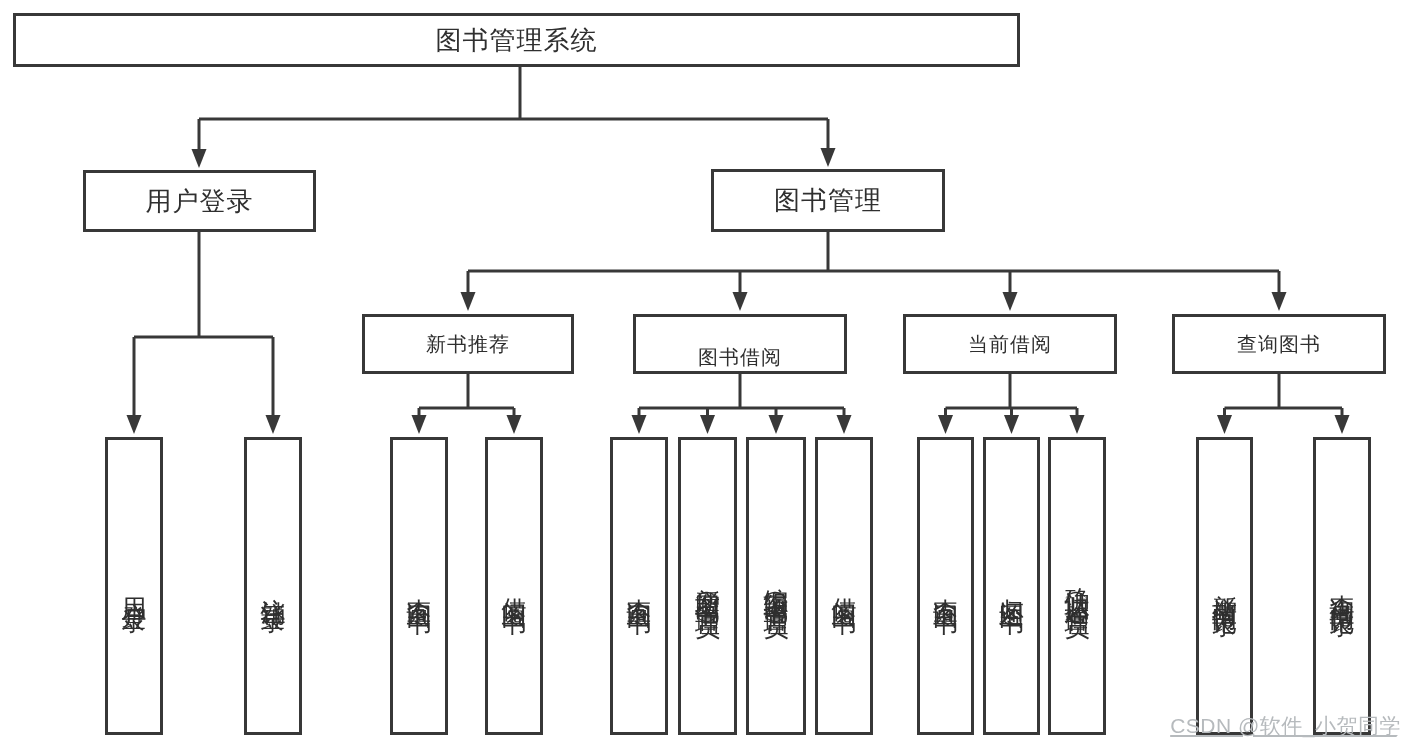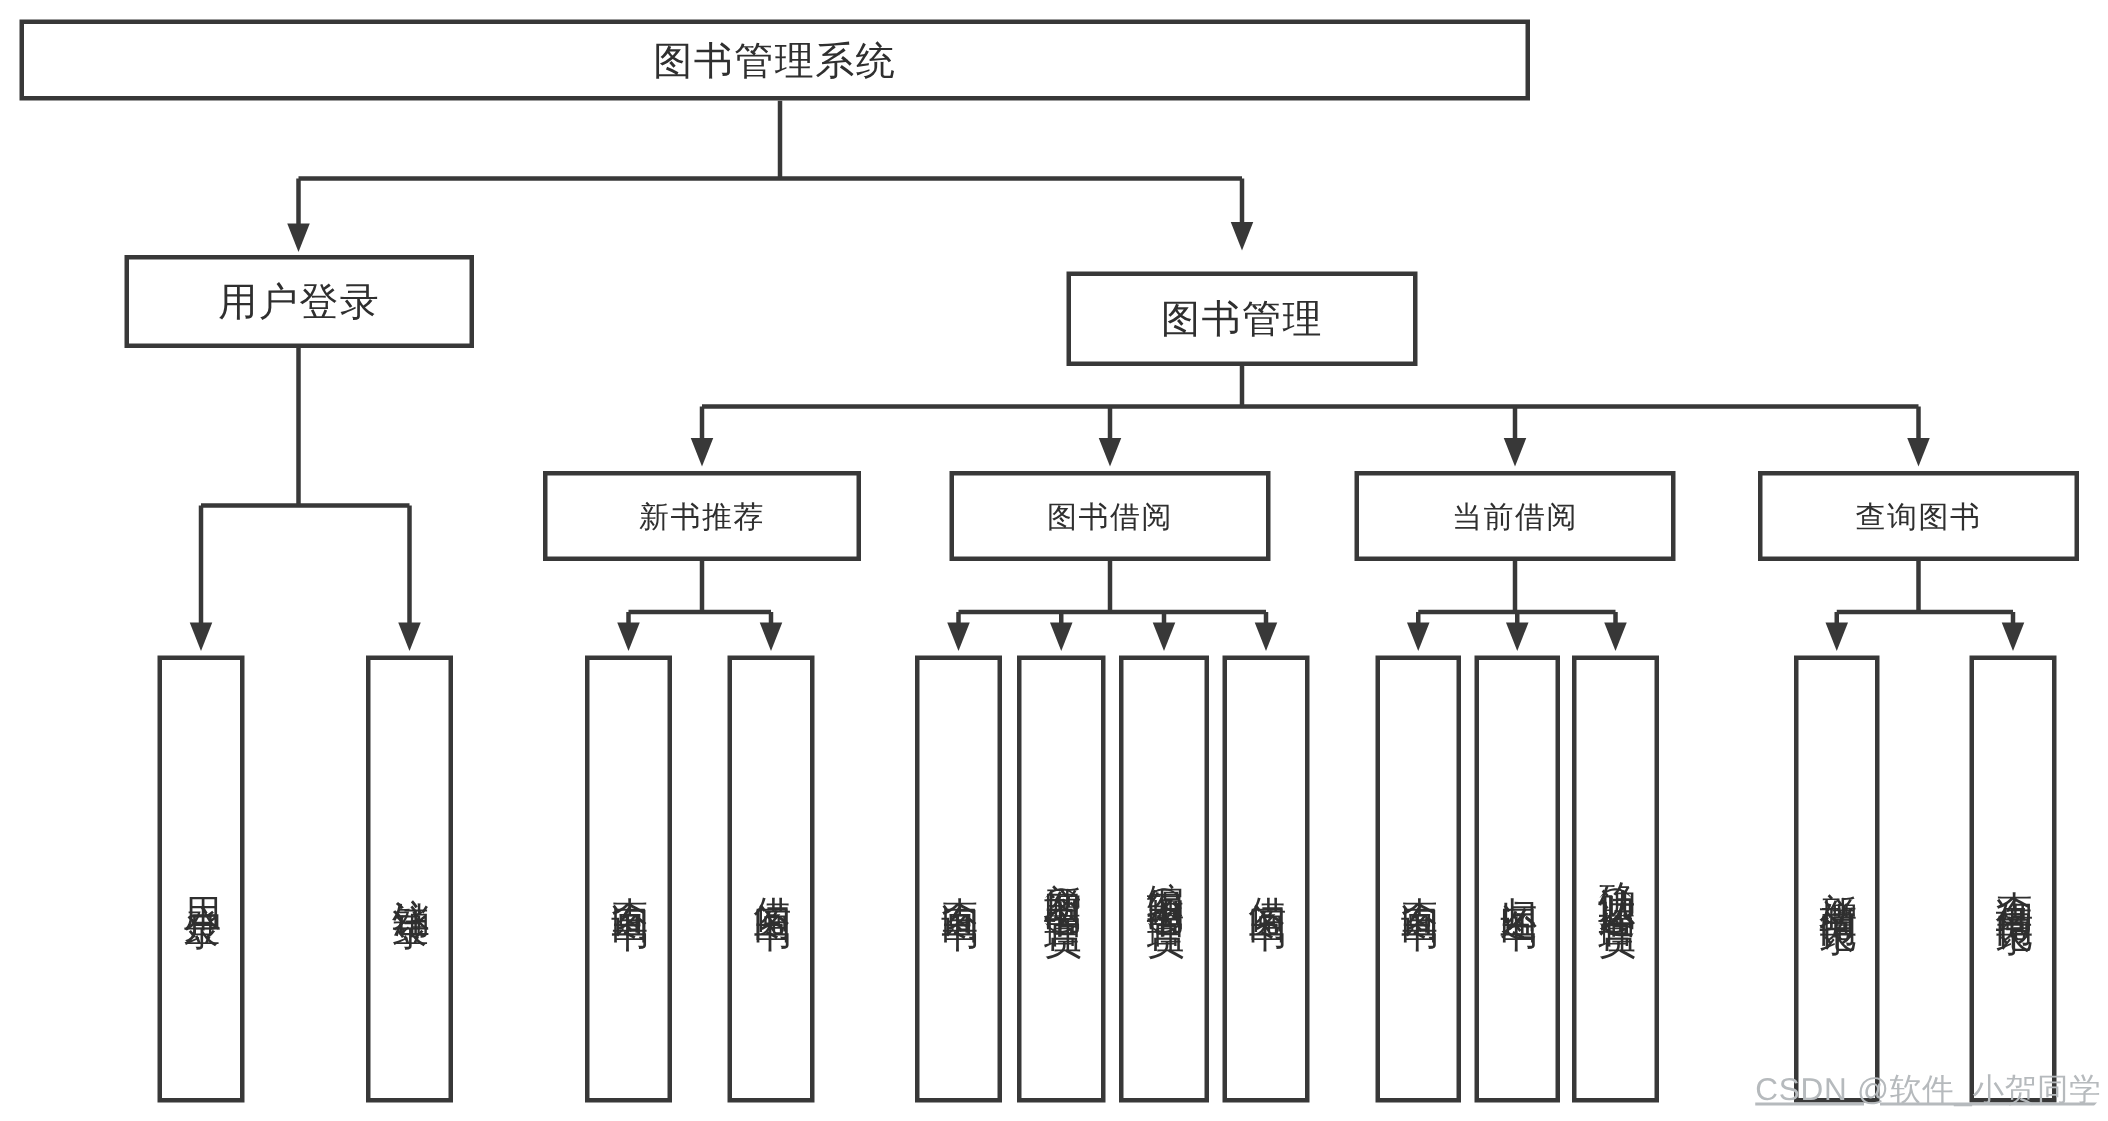--- a/index.html
+++ b/index.html
@@ -125,28 +125,28 @@
     </g>
   </svg>
 
   <div class="node hnode" style="left:13px;top:13px;width:1007px;height:54px;">
     <span>图书管理系统</span>
   </div>
 
   <div class="node hnode" style="left:83px;top:170px;width:233px;height:62px;">
     <span>用户登录</span>
   </div>
-  <div class="node hnode" style="left:711px;top:169px;width:234px;height:63px;margin-top:12px;">
+  <div class="node hnode" style="left:711px;top:169px;width:234px;height:63px;">
     <span>图书管理</span>
   </div>
 
   <div class="node hnode l3" style="left:362px;top:314px;width:212px;height:60px;">
     <span>新书推荐</span>
   </div>
-  <div class="node hnode l3" style="left:633px;top:314px;width:214px;height:60px;">
+  <div class="node hnode l3" style="left:633px;top:314px;width:214px;height:60px;align-items:flex-end;">
     <span>图书借阅</span>
   </div>
   <div class="node hnode l3" style="left:903px;top:314px;width:214px;height:60px;text-align:right;">
     <span>当前借阅</span>
   </div>
   <div class="node hnode l3" style="left:1172px;top:314px;width:214px;height:60px;">
     <span>查询图书</span>
   </div>
 
   <div class="node vnode" style="left:105px;top:437px;width:58px;height:298px;">

